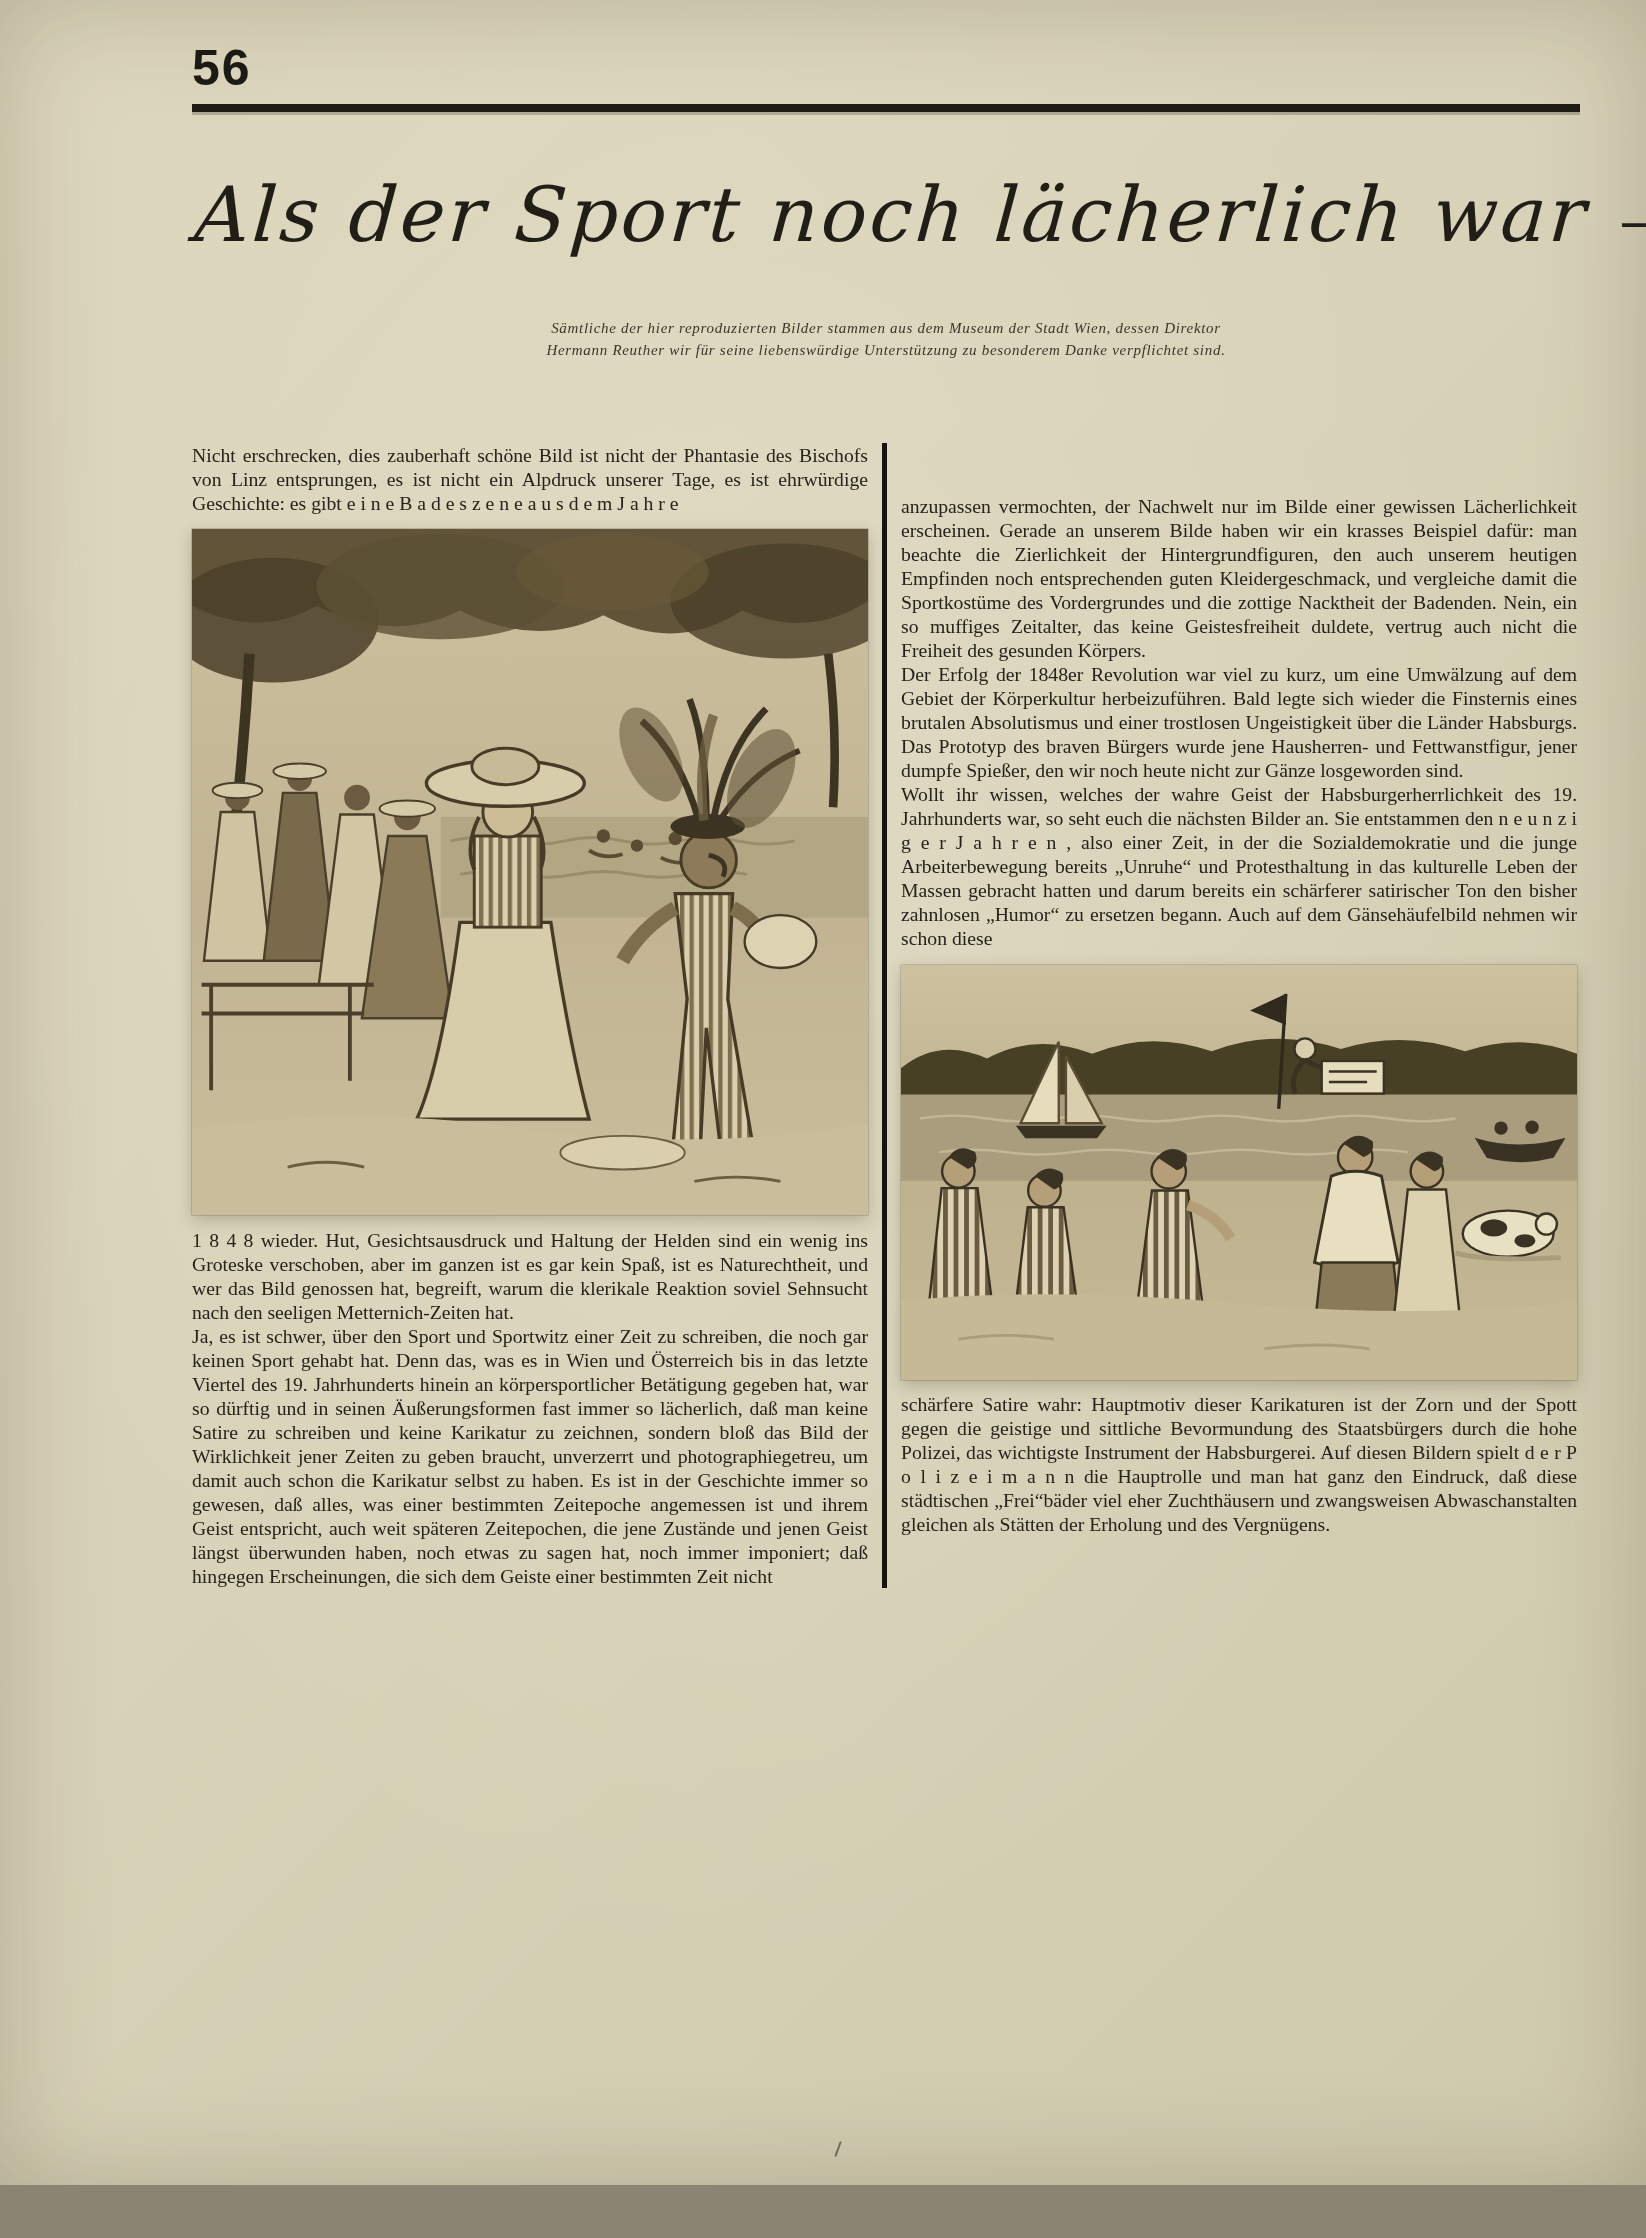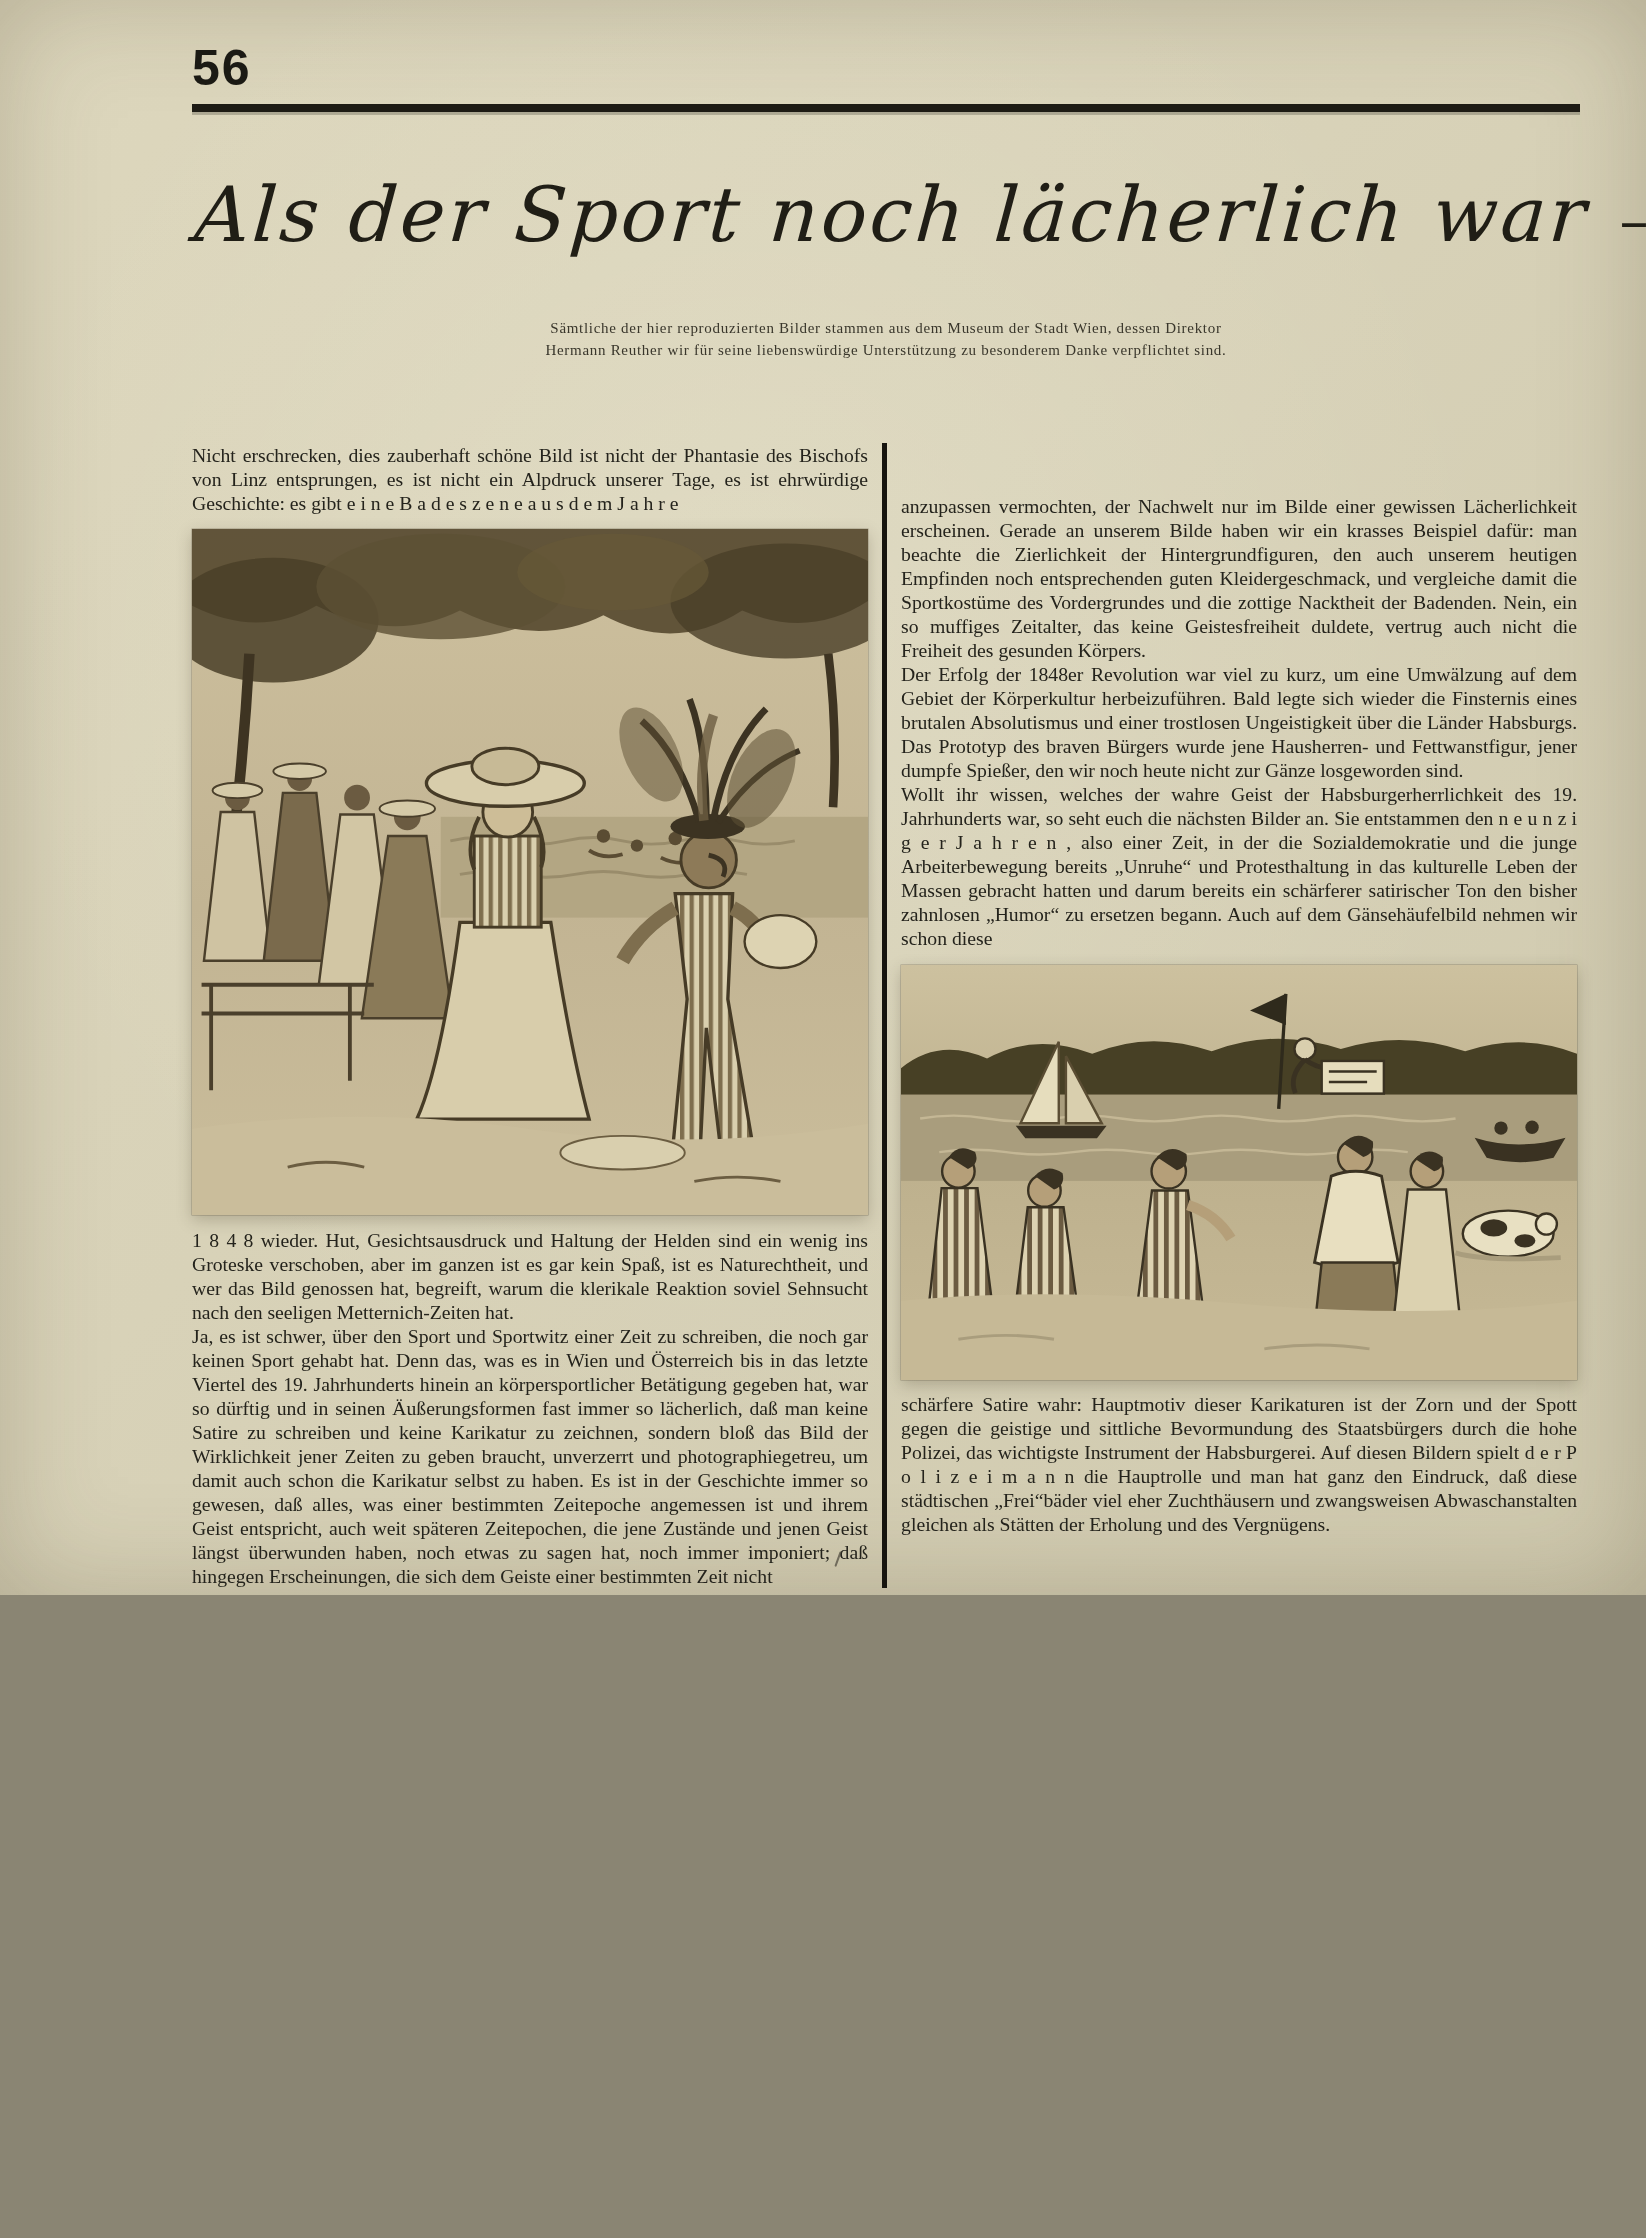--- a/index.html
+++ b/index.html
@@ -3,21 +3,21 @@
 <meta charset="utf-8">
 <style>
   html, body {
     margin: 0;
     padding: 0;
     background: #8a8573;
   }
   .page {
     position: relative;
     width: 1647px;
-    height: 1595px;
+    height: 2185px;
     box-sizing: border-box;
     background:
       radial-gradient(ellipse at 45% 40%, rgba(255,255,240,0.18) 0%, rgba(0,0,0,0) 60%),
       linear-gradient(135deg, #ddd7bd 0%, #d8d2b8 45%, #cfc9ae 100%);
     box-shadow: inset 0 0 106px rgba(70,60,35,0.25);
     font-family: "Liberation Serif", serif;
     color: #24231c;
     overflow: hidden;
     padding: 43px 67px 0 192px;
   }
@@ -63,20 +63,21 @@
     margin-top: 17.3px;
     text-align: right;
     font-size: 20px;
     letter-spacing: 0.62em;
     color: #2a2820;
     font-family: "Liberation Serif", serif;
   }
   .credit {
     margin-top: 58px;
     text-align: center;
+    font-style: italic;
     font-size: 15px;
     line-height: 22px;
     letter-spacing: 0.7px;
     color: #39362b;
   }
 
   
   .columns {
     margin-top: 82px;
     display: flex;

